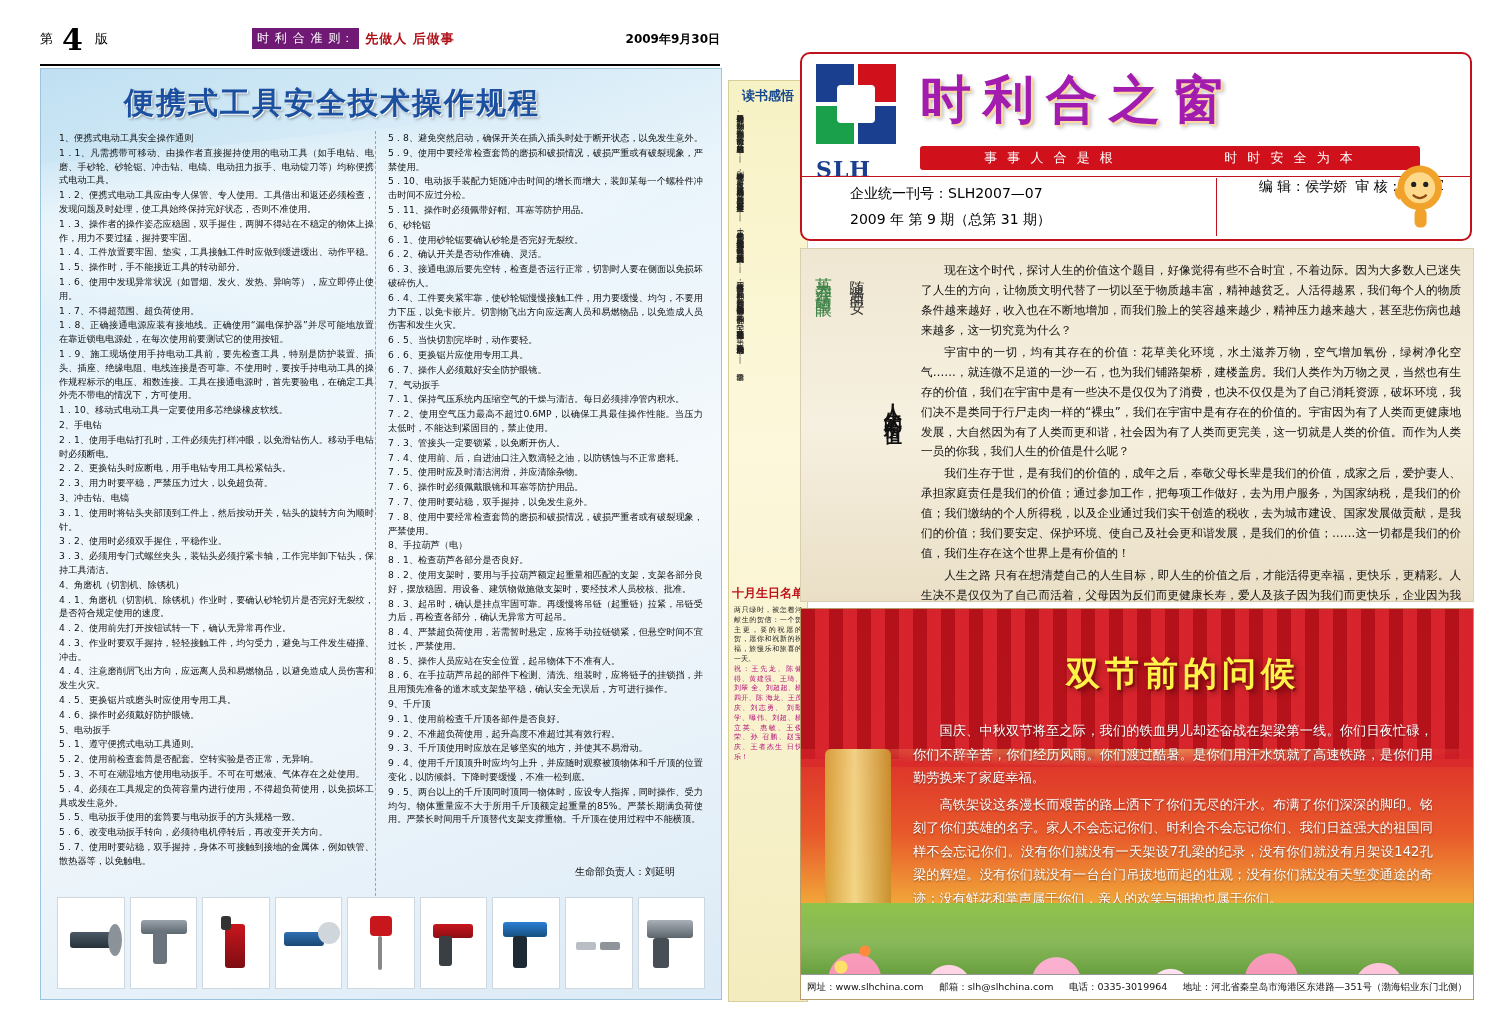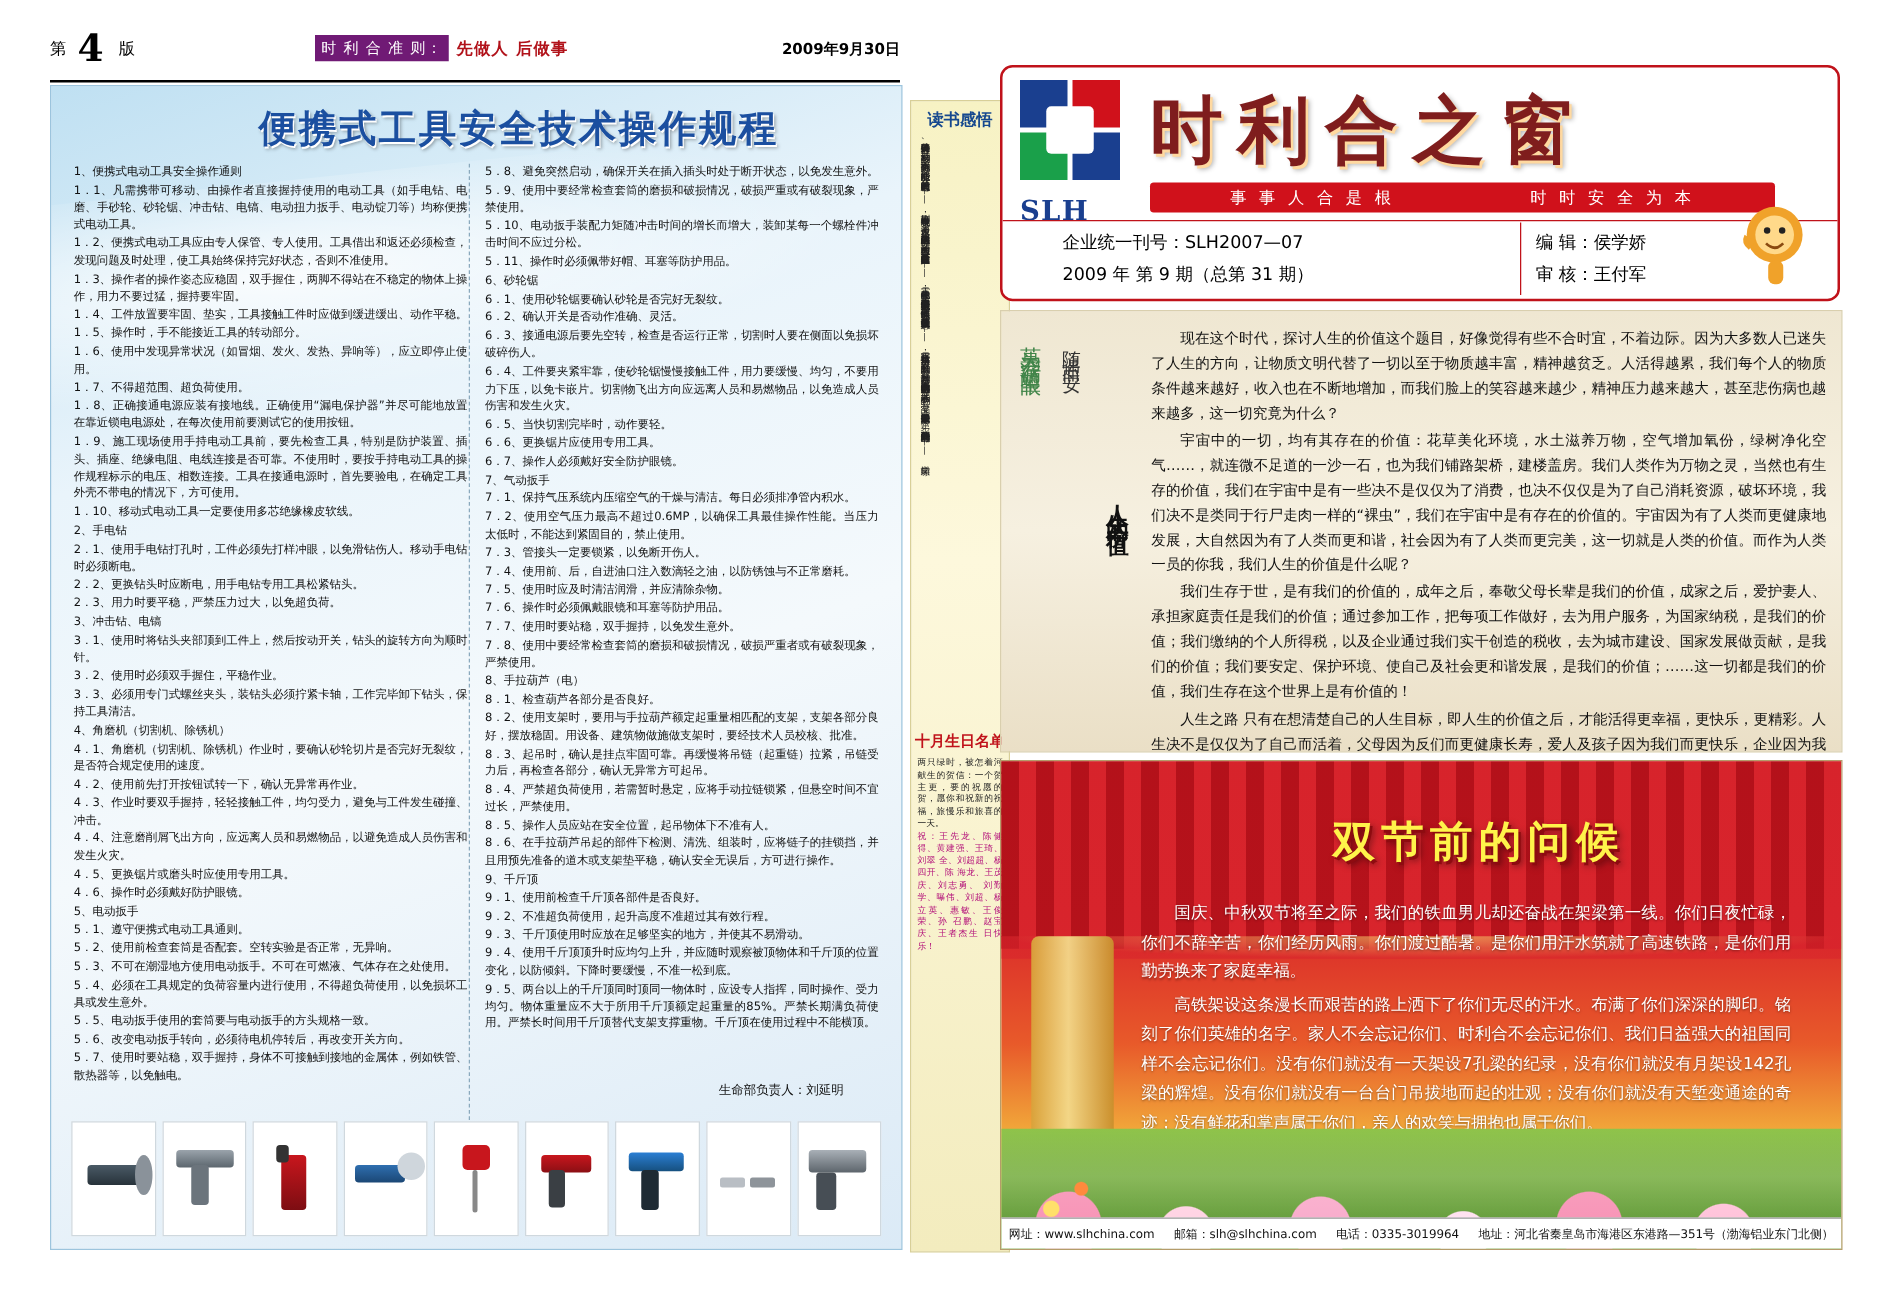--- a/index.html
+++ b/index.html
@@ -16,21 +16,21 @@
   .motto-red{background:#701a75;color:#fff;font-size:12px;padding:2px 5px;letter-spacing:1px;}
   .motto-txt{color:#b1121a;font-size:13px;font-weight:bold;margin-left:6px;letter-spacing:1px;}
   .issue-date{position:absolute;right:0;top:3px;font-size:12px;font-weight:bold;}
 
   .article-panel{position:absolute;left:0;top:40px;width:680px;height:930px;
      background:linear-gradient(160deg,#bfe0f2 0%,#e9f4fb 28%,#f4f9fc 55%,#dbeaf6 100%);
      border:1px solid #9cc4dd;overflow:hidden;}
   .wave{position:absolute;left:-40px;top:60px;width:760px;height:190px;
      background:radial-gradient(ellipse at 30% 40%, rgba(255,255,255,.85), rgba(255,255,255,0) 60%);
      transform:rotate(-6deg);}
-  .art-title{position:absolute;left:0;top:14px;width:582px;text-align:right;
+  .art-title{position:absolute;left:0;top:14px;width:582px;text-align:center;
      font-family:"DejaVu Serif","Liberation Serif",serif;font-size:30px;font-weight:bold;
      color:#1b4fa0;letter-spacing:2px;
      text-shadow:1px 1px 0 #fff, 2px 2px 3px rgba(0,0,0,.35);}
   .cols{position:absolute;left:18px;top:62px;width:644px;height:790px;display:flex;gap:14px;}
   .col{width:50%;font-size:9.2px;line-height:1.5;color:#111;text-align:justify;}
   .col p{margin:0 0 1px 0;}
   .divider{position:absolute;left:334px;top:62px;width:0;height:790px;border-left:1px dashed #8aa9bd;}
   .sign{position:absolute;right:46px;bottom:120px;font-size:10px;color:#111;}
 
   .tool-strip{position:absolute;left:16px;bottom:10px;width:648px;height:92px;display:flex;gap:5px;}
@@ -50,30 +50,30 @@
   .mid-small{font-size:7px;line-height:1.4;color:#222;padding:0 5px;text-align:justify;}
   .mid-pink{color:#b3117a;}
 
   
   .right-page{position:absolute;left:800px;top:52px;width:672px;height:952px;}
   .nameplate{position:relative;height:185px;border:2px solid #c0121a;border-radius:10px;background:#fff;overflow:hidden;}
   .logo{position:absolute;left:14px;top:10px;width:88px;height:92px;}
   .logo .sq{position:absolute;width:38px;height:38px;}
   .slh{position:absolute;left:14px;top:102px;font-size:22px;font-weight:bold;color:#1a3f8f;
     font-family:"DejaVu Serif","Liberation Serif",serif;letter-spacing:1px;}
-  .paper-name{position:absolute;left:118px;top:12px;font-size:58px;font-weight:bold;color:#7f1d1d;
+  .paper-name{position:absolute;left:118px;top:12px;font-size:51px;font-weight:bold;color:#a21caf;
     font-family:"DejaVu Serif","Liberation Serif",serif;letter-spacing:12px;
     text-shadow:2px 2px 0 #ffd9a0,3px 3px 4px rgba(0,0,0,.3);}
   .slogan-bar{position:absolute;left:118px;top:92px;width:500px;height:24px;background:#d0111b;
     border-radius:3px;color:#fff;font-size:13px;letter-spacing:3px;display:flex;align-items:center;
     justify-content:space-around;padding:0 10px;box-sizing:border-box;}
   .np-line{position:absolute;left:0;top:122px;width:672px;height:0;border-top:1px solid #c0121a;}
   .np-info{position:absolute;left:0;top:124px;width:672px;height:58px;display:flex;font-size:14px;}
   .np-left{width:62%;display:flex;flex-direction:column;justify-content:center;padding-left:48px;box-sizing:border-box;gap:8px;}
-  .np-right{width:38%;display:flex;flex-direction:column;justify-content:center;gap:8px;padding-left:10px;box-sizing:border-box;}
+  .np-right{width:38%;display:flex;flex-direction:row;justify-content:center;gap:8px;padding-left:10px;box-sizing:border-box;}
   .vline{position:absolute;left:62%;top:124px;height:58px;border-left:1px solid #c0121a;}
   .lion{position:absolute;right:6px;top:96px;width:92px;height:86px;}
 
   .editorial{position:absolute;left:0;top:196px;width:672px;height:352px;
     background:linear-gradient(180deg,#efe7d2 0%,#f6f0e0 50%,#eadfc6 100%);
     border:1px solid #d9cfae;overflow:hidden;}
   .ed-calli{position:absolute;left:6px;top:10px;width:120px;height:330px;}
   .ed-calli .c1{position:absolute;left:6px;top:4px;font-size:17px;color:#2e7a3a;
     font-family:"DejaVu Serif","Liberation Serif",serif;writing-mode:vertical-rl;letter-spacing:4px;opacity:.9;}
   .ed-calli .c2{position:absolute;left:40px;top:10px;font-size:15px;color:#333;

